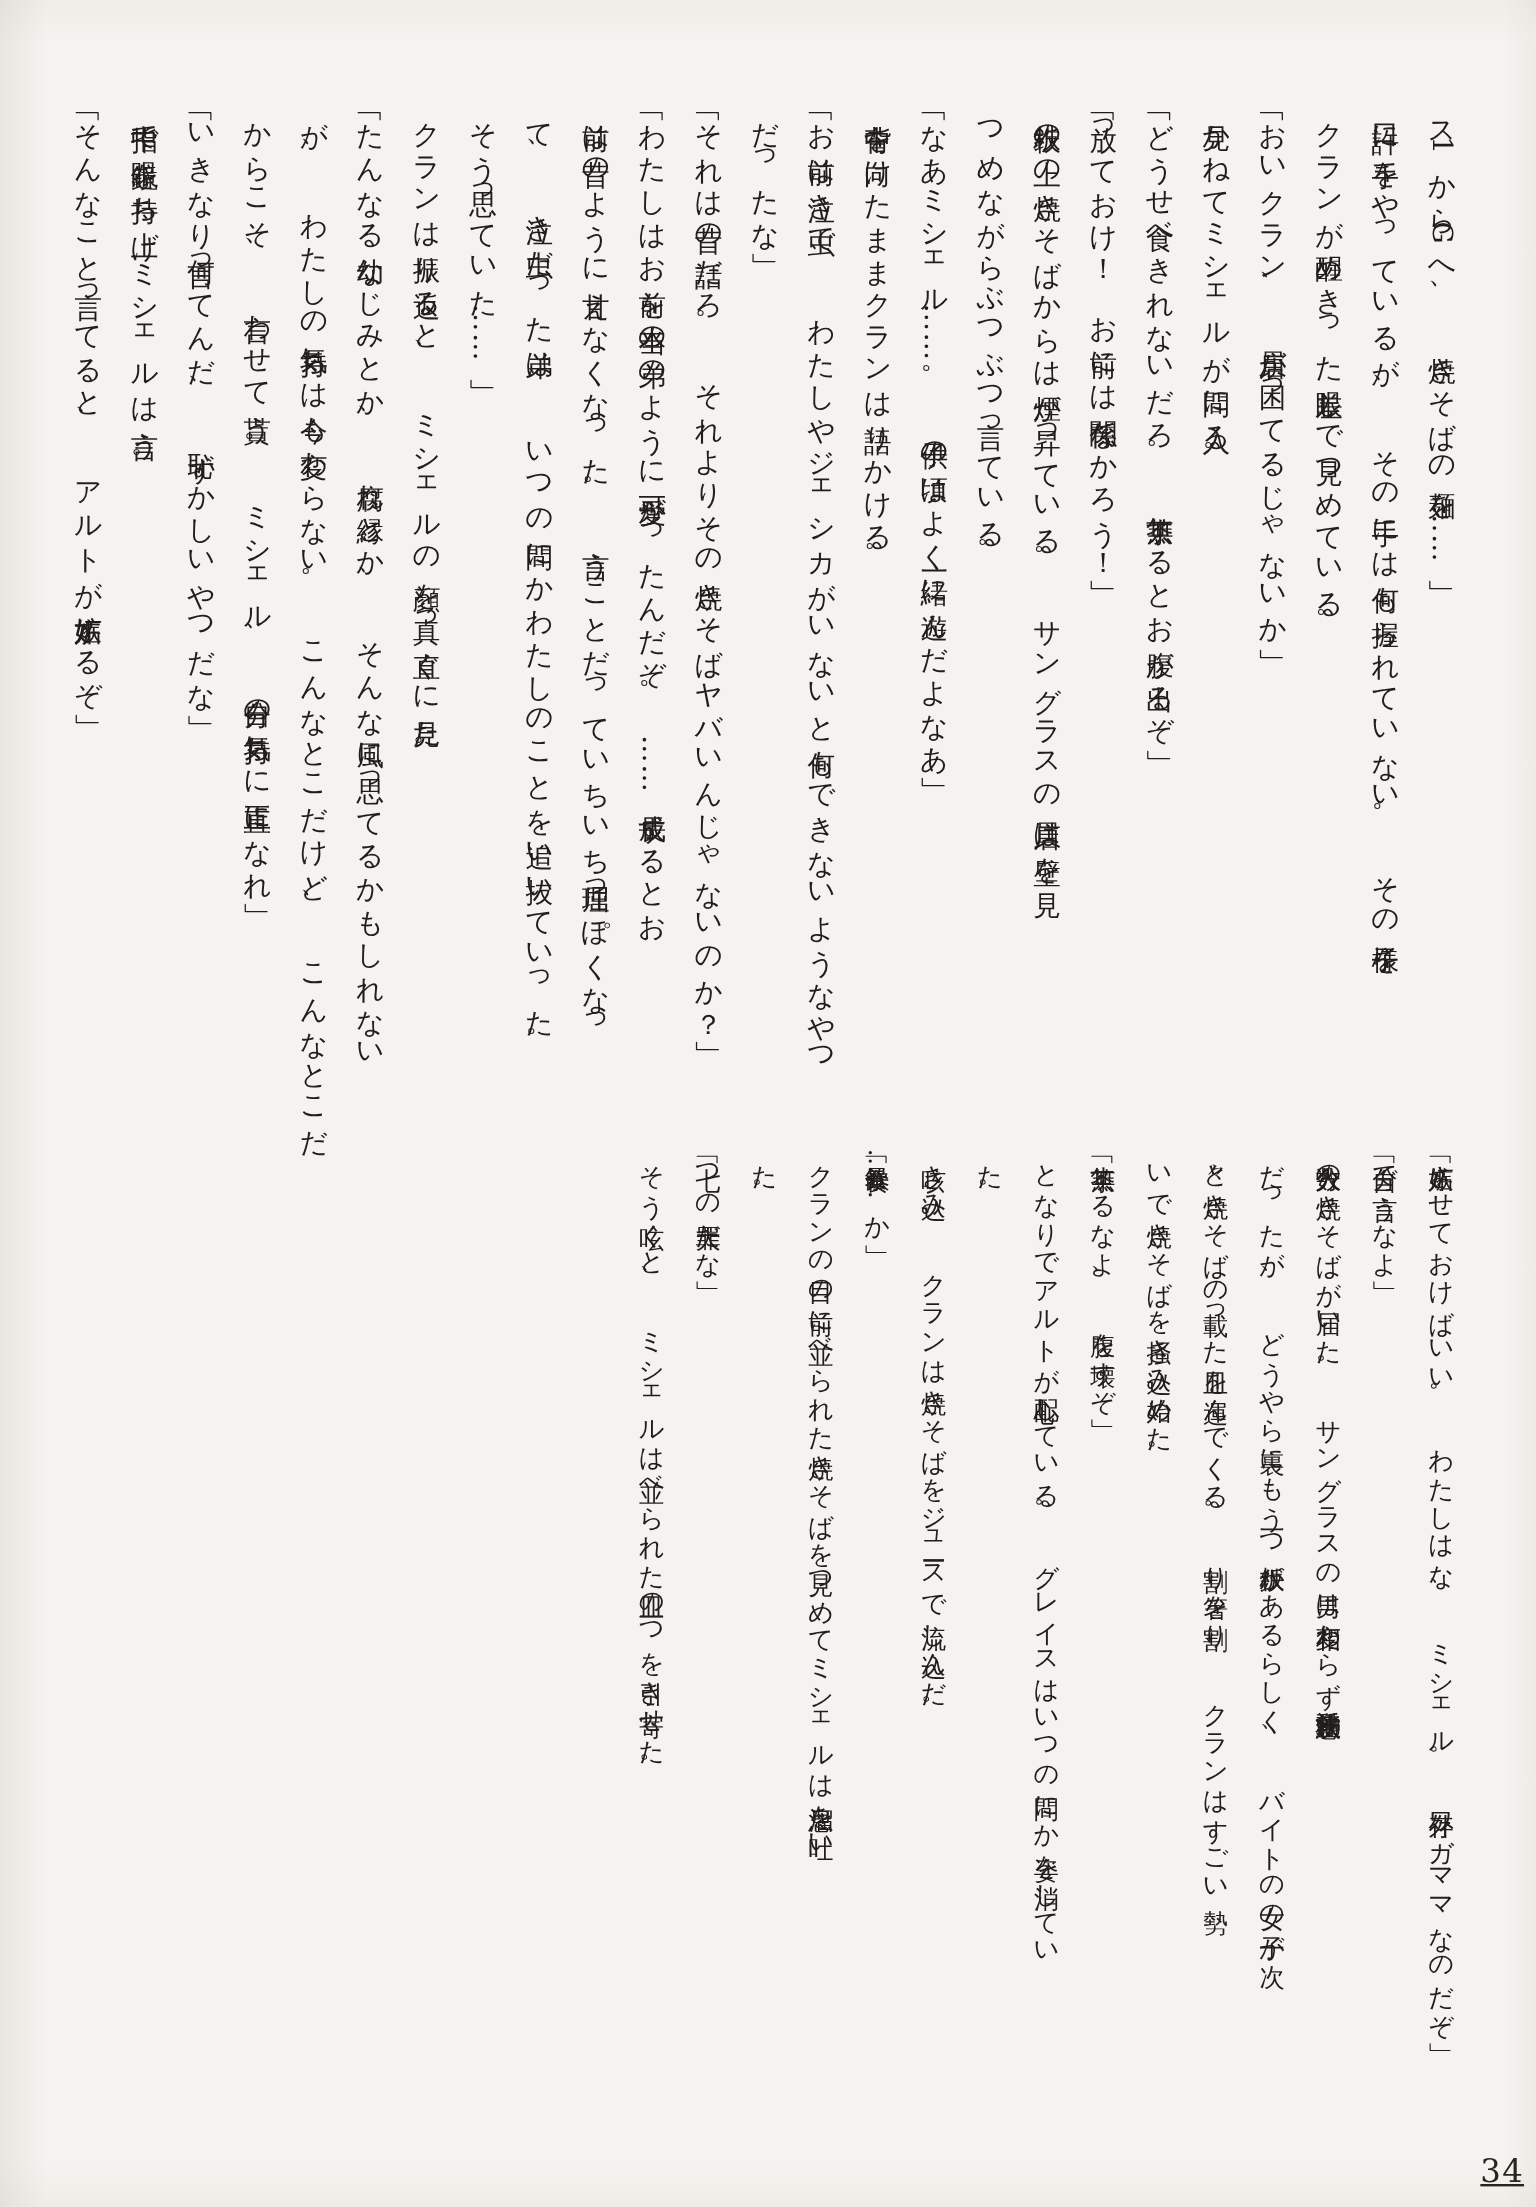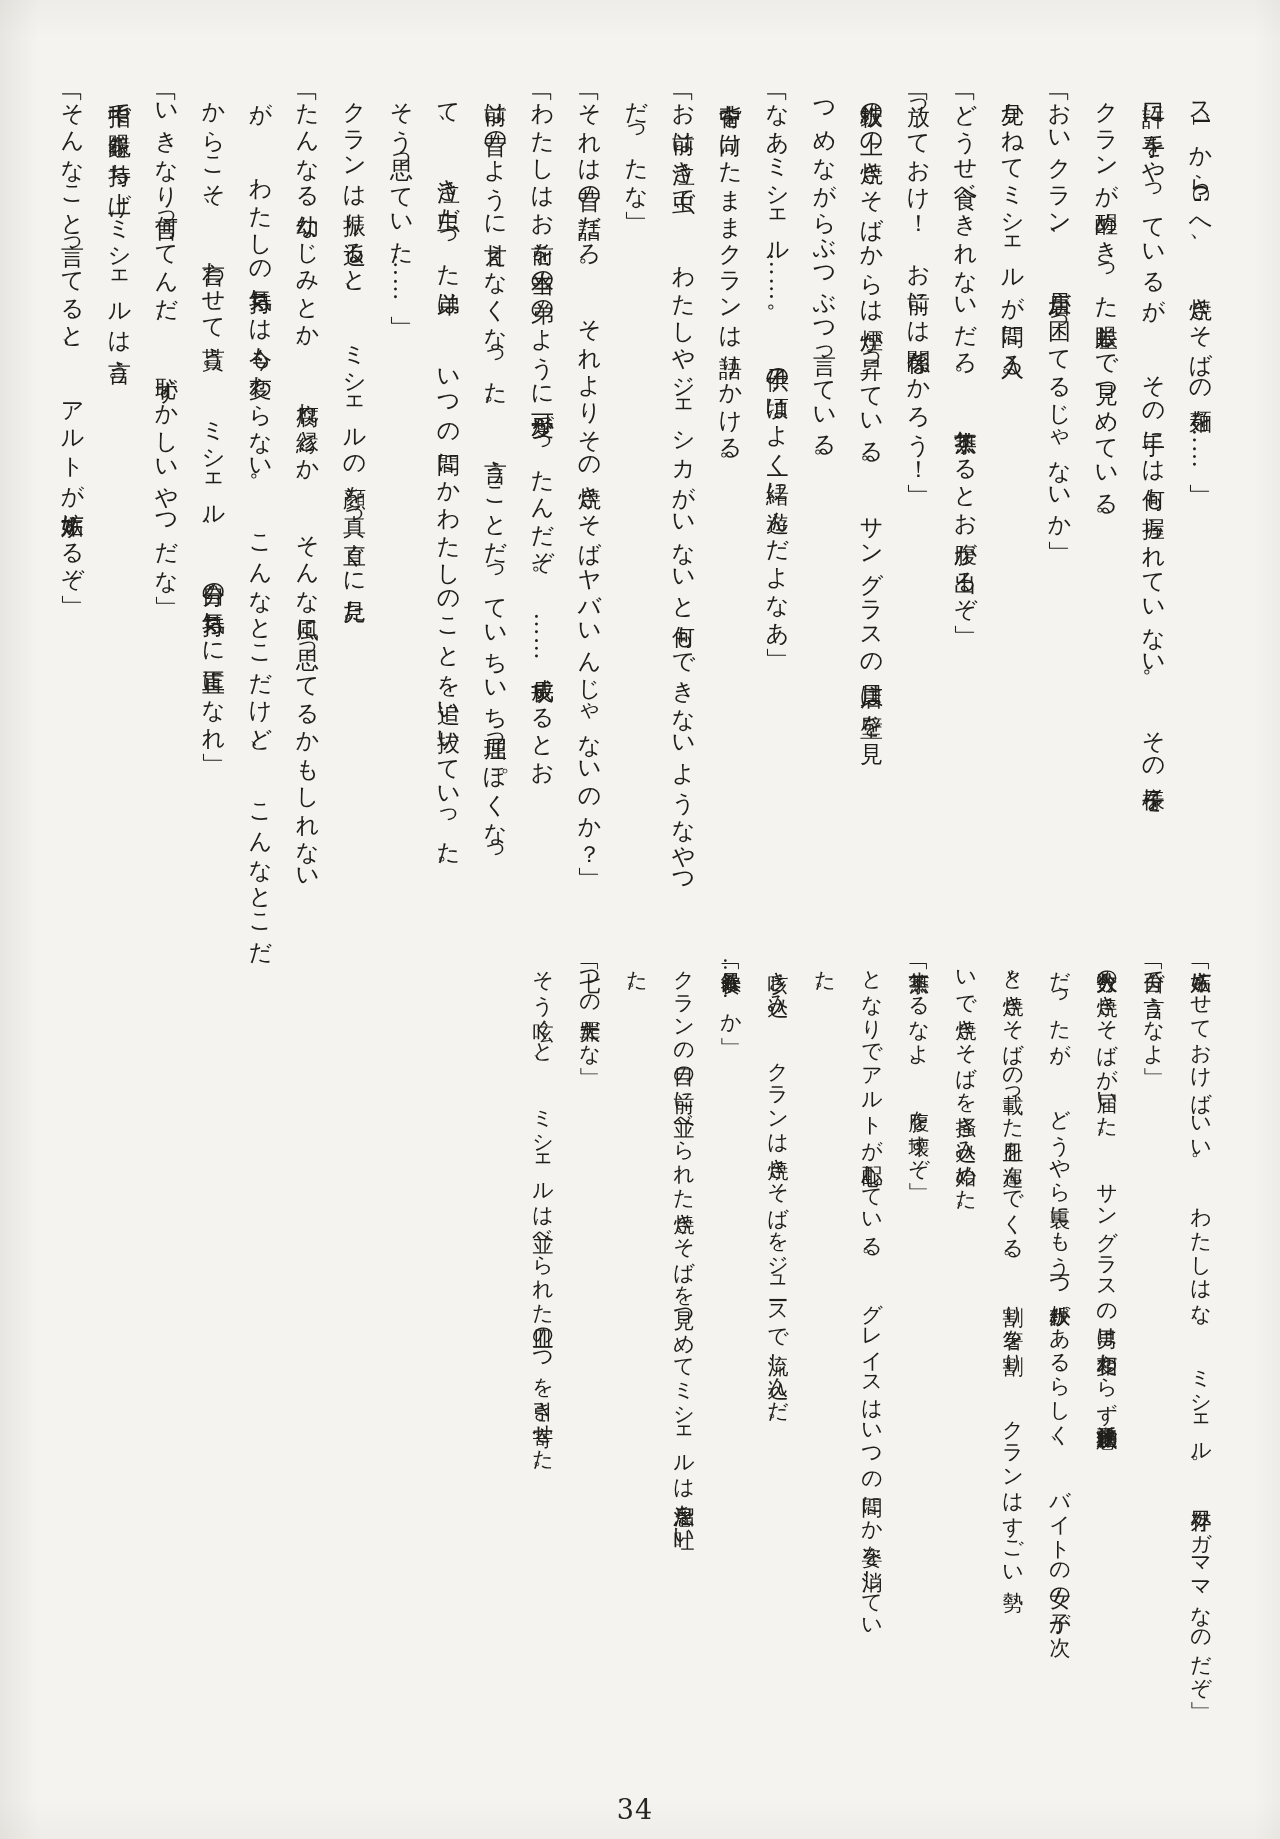--- a/index.html
+++ b/index.html
@@ -48,24 +48,25 @@
     top: 956px;
     height: 782px;
     font-size: 21px;
     letter-spacing: 0.2px;
   }
   .page-number {
     position: absolute;
     top: 1794px;
     left: 0;
     width: 1270px;
-    text-align: center;
+    text-align: right;
     font-size: 27px;
     color: #28251f;
     letter-spacing: 1px;
+    text-decoration: underline;
   }
 </style>
 </head>
 <body>
 
 <div class="page">
   <div class="scan-shade"></div>
 
   <section class="band upper">
       <p>ス1からGへ、　焼きそばの麺を……」</p>

